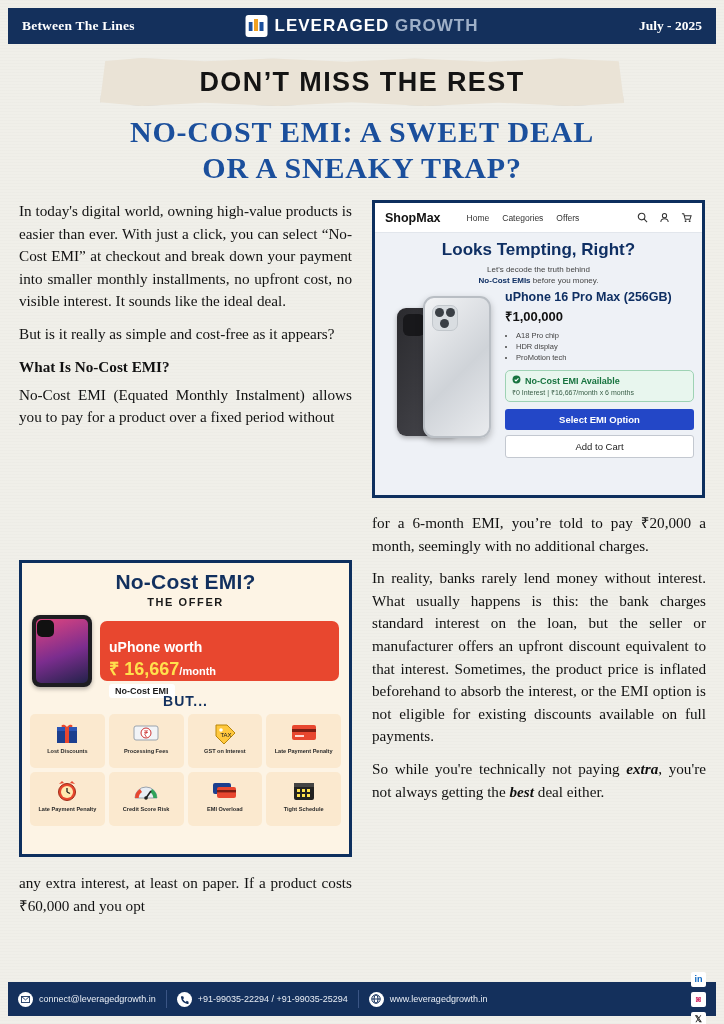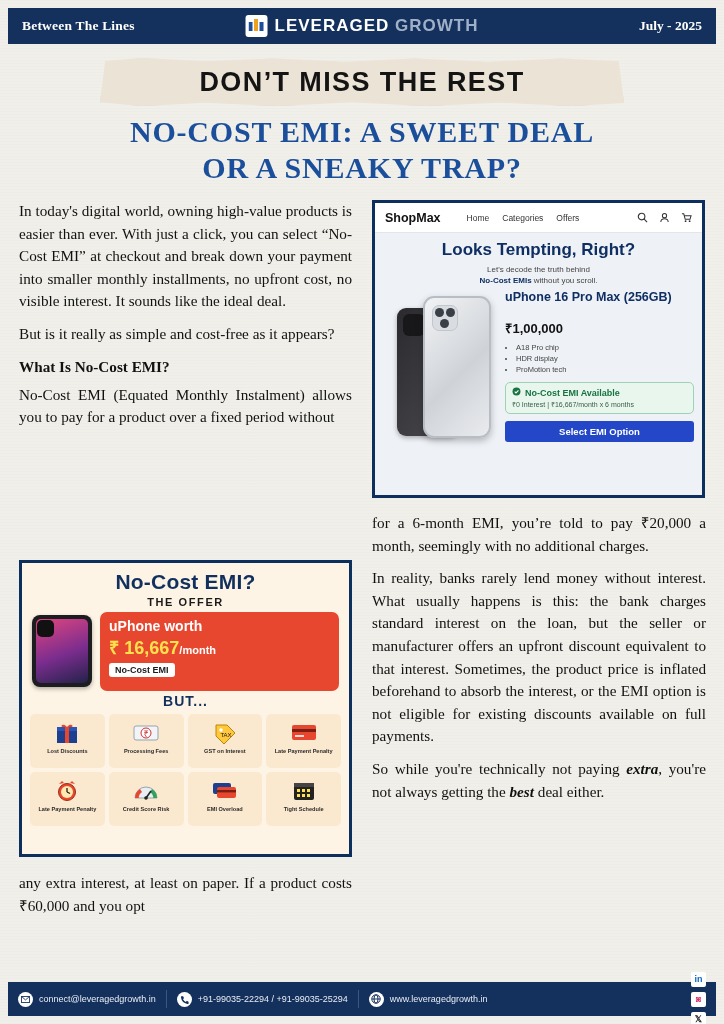--- a/index.html
+++ b/index.html
@@ -260,21 +260,21 @@
     font-weight: bold;
     font-size: 12.5px;
     color: #0f2f63;
     line-height: 15px;
   }
   .prod-price {
     font-family: "Liberation Sans", sans-serif;
     font-weight: bold;
     font-size: 13px;
     color: #111;
-    margin-top: 14px;
+    margin-top: 2px;
   }
   .spec-list {
     margin: 5px 0 0 0;
     padding-left: 11px;
     font-family: "Liberation Sans", sans-serif;
     font-size: 7.5px;
     color: #444;
     line-height: 11px;
   }
   .emi-box {
@@ -372,22 +372,22 @@
     position: absolute; left: 5px; top: 5px;
     width: 17px; height: 17px; background: #111; border-radius: 5px;
     z-index: 2;
   }
   .offer-red {
     flex: 1;
     margin-left: 8px;
     background: #e8472f;
     border-radius: 7px;
     color: #fff;
-    padding: 6px 9px;
-    height: 79px;
+    padding: 18px 9px;
+    height: 60px;
   }
   .offer-red .l1 {
     font-family: "Liberation Sans", sans-serif;
     font-weight: bold;
     font-size: 14px;
   }
   .offer-red .l2 {
     font-family: "Liberation Sans", sans-serif;
     font-weight: bold;
     font-size: 18px;
@@ -562,21 +562,21 @@
               <circle cx="5" cy="10" r="1" fill="#333"></circle>
               <circle cx="9.4" cy="10" r="1" fill="#333"></circle>
             </svg>
         </span>
       </div>
     </div>
 
     <div class="shop-title">Looks Tempting, Right?</div>
     <div class="shop-sub">
       <span>Let's decode the truth behind</span><br>
-      <b>No-Cost EMIs</b><span> without you scroll.</span>
+      <b>No-Cost EMIs</b><span> before you money.</span>
     </div>
 
     <div class="shop-body">
       <div class="phone-art">
         <div class="ph-back">
             <div class="cam"></div>
           </div>
         <div class="ph-front">
           <div class="cam2">
               <i></i>
@@ -599,20 +599,21 @@
               <svg width="9" height="9" viewBox="0 0 10 10">
                   <circle cx="5" cy="5" r="4.4" fill="#17733f"></circle>
                   <path d="M3 5.2l1.4 1.4L7.2 3.8" fill="none" stroke="#fff" stroke-width="1.2"></path>
                 </svg>
             </span>
             <span>No-Cost EMI Available</span>
           </div>
           <div class="emi-sub">₹0 Interest | ₹16,667/month x 6 months</div>
         </div>
         <div class="btn-primary">Select EMI Option</div>
+        <div class="btn-ghost">Add to Cart</div>
       </div>
     </div>
   </div>
 
   <div class="col-right-text">
     <p class="para">for a 6-month EMI, you’re told to pay ₹20,000 a month, seemingly with no additional charges.</p>
     <p class="para">In reality, banks rarely lend money without interest. What usually happens is this: the bank charges standard interest on the loan, but the seller or manufacturer offers an upfront discount equivalent to that interest. Sometimes, the product price is inflated beforehand to absorb the interest, or the EMI option is not eligible for existing discounts available on full payments.</p>
     <p class="para"><span>So while you're technically not paying </span><span class="bi">extra</span><span>, you're not always getting the </span><span class="bi">best</span><span> deal either.</span></p>
   </div>
 

